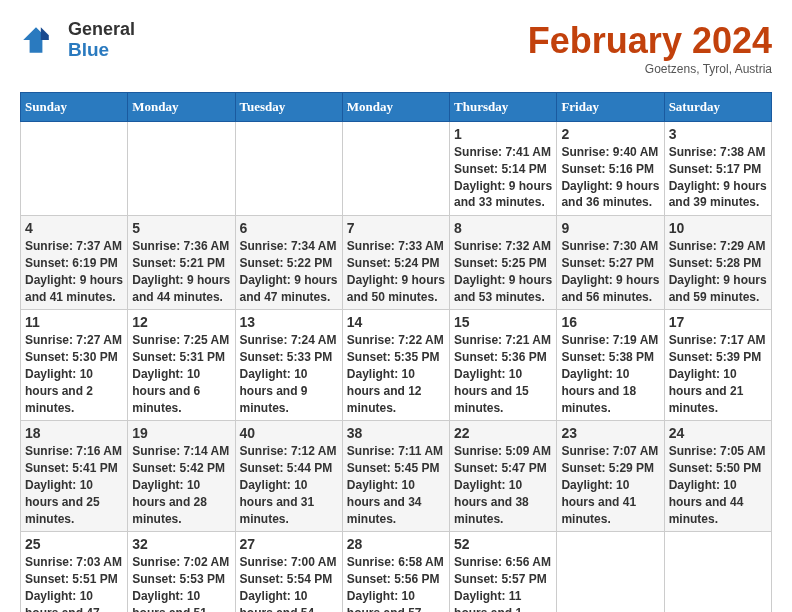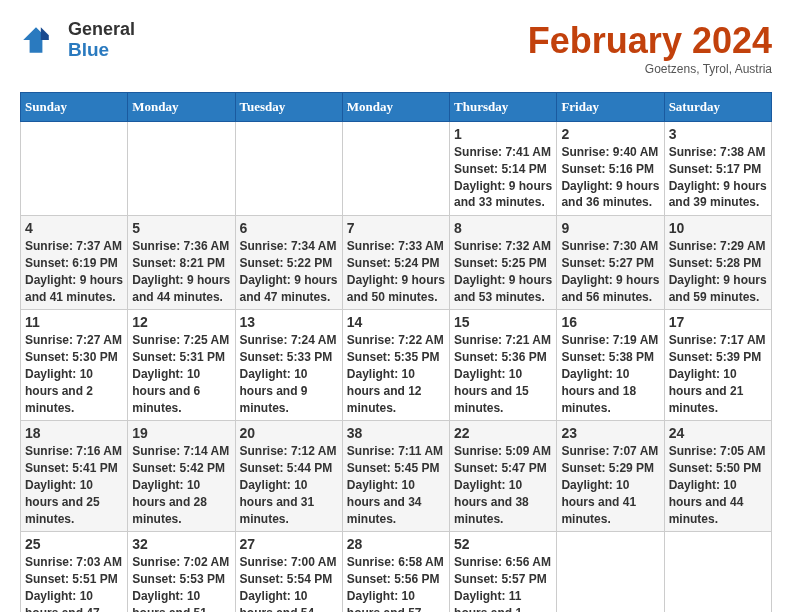--- a/index.html
+++ b/index.html
@@ -162,21 +162,21 @@
         <td>
           <div class="day-number">4</div>
           <div class="day-info">Sunrise: 7:37 AM
 Sunset: 6:19 PM
 Daylight: 9 hours
 and 41 minutes.</div>
         </td>
         <td>
           <div class="day-number">5</div>
           <div class="day-info">Sunrise: 7:36 AM
-Sunset: 8:21 PM
+Sunset: 5:21 PM
 Daylight: 9 hours
 and 44 minutes.</div>
         </td>
         <td>
           <div class="day-number">6</div>
           <div class="day-info">Sunrise: 7:34 AM
 Sunset: 5:22 PM
 Daylight: 9 hours
 and 47 minutes.</div>
         </td>
@@ -269,21 +269,21 @@
 and 25 minutes.</div>
         </td>
         <td>
           <div class="day-number">19</div>
           <div class="day-info">Sunrise: 7:14 AM
 Sunset: 5:42 PM
 Daylight: 10 hours
 and 28 minutes.</div>
         </td>
         <td>
-          <div class="day-number">20</div>
+          <div class="day-number">40</div>
           <div class="day-info">Sunrise: 7:12 AM
 Sunset: 5:44 PM
 Daylight: 10 hours
 and 31 minutes.</div>
         </td>
         <td>
           <div class="day-number">38</div>
           <div class="day-info">Sunrise: 7:11 AM
 Sunset: 5:45 PM
 Daylight: 10 hours

